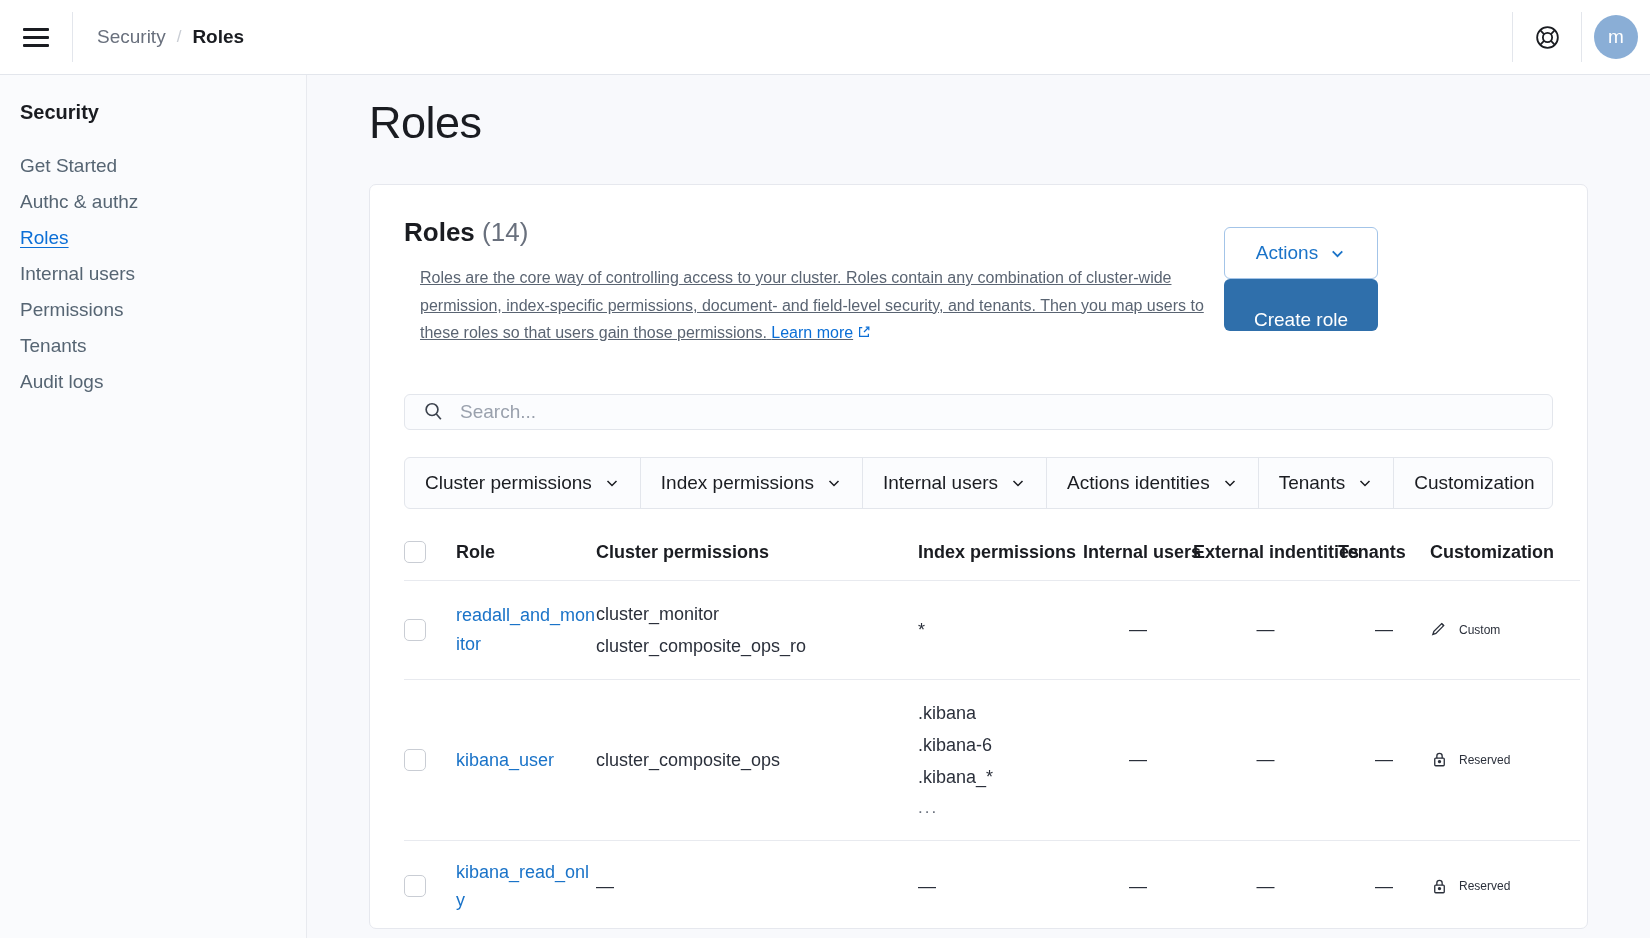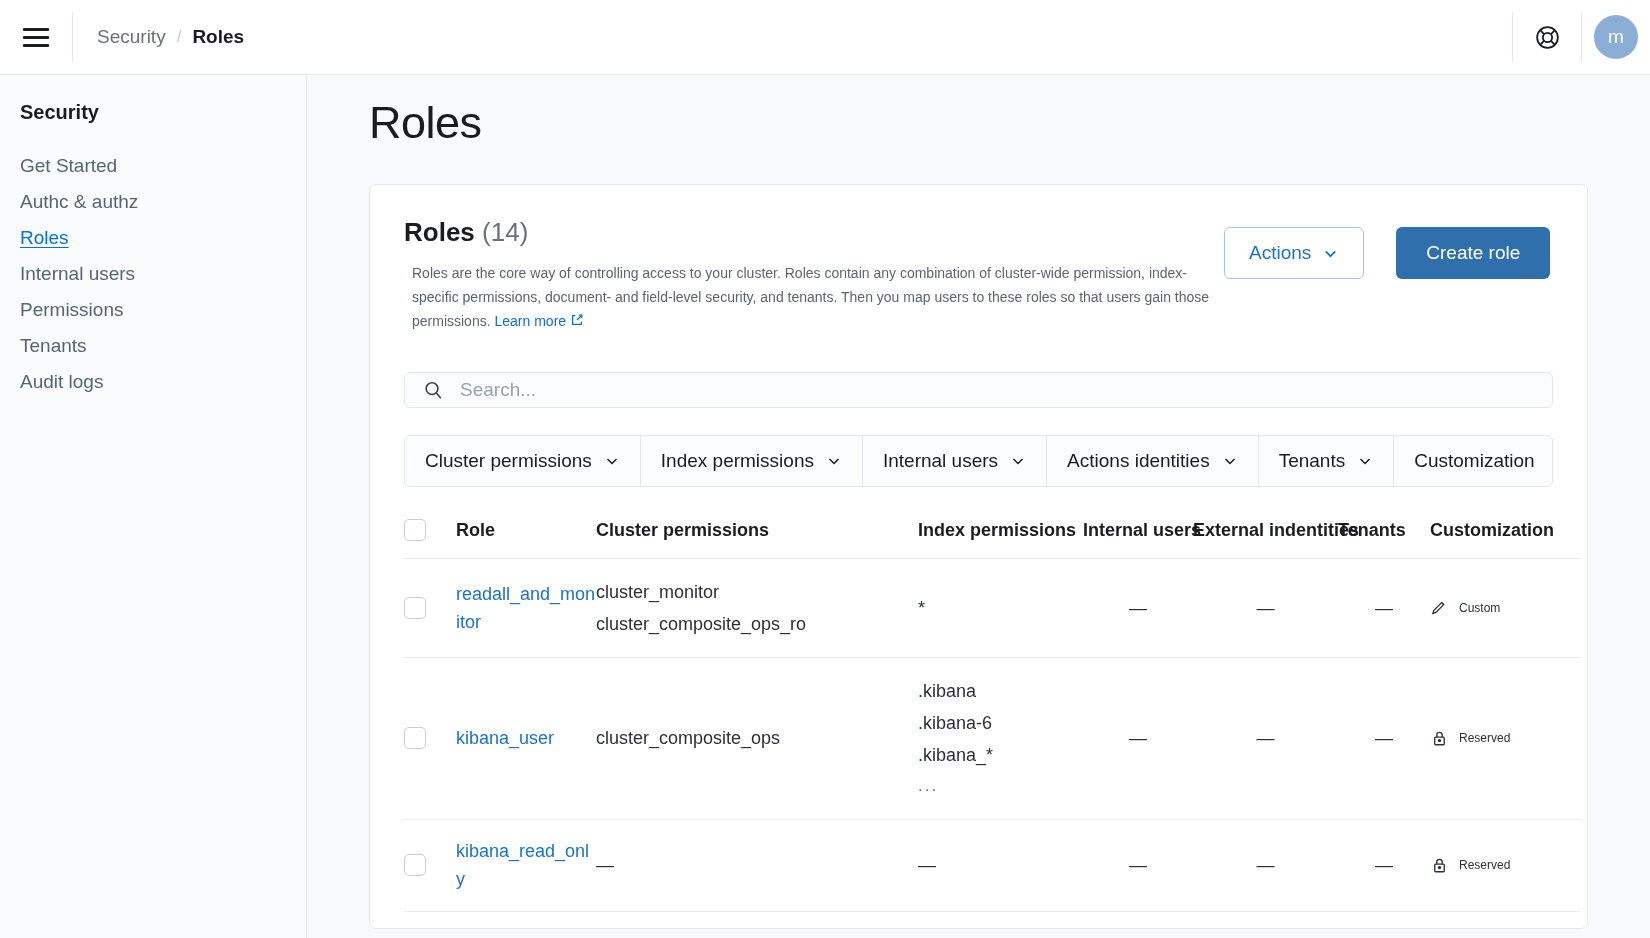--- a/index.html
+++ b/index.html
@@ -96,39 +96,39 @@
     overflow: hidden;
   }
 
   .panel-head { display: flex; align-items: flex-start; }
   .panel-head-left { flex: 1; max-width: 820px; }
   .panel-title {
     font-size: 26px; color: #1a1c21; margin: 0 0 13px 0; font-weight: bold;
   }
   .panel-title .count { font-weight: normal; color: #69707d; }
   .panel-desc {
-    font-size: 14px; line-height: 1.72; color: #5a6472; margin: 8px;
+    font-size: 16px; line-height: 1.72; color: #5a6472; margin: 16px; text-decoration: underline;
   }
   .learn-more { color: #0a6ed6; cursor: pointer; text-decoration: none; }
   .ext-icon { display: inline-block; vertical-align: -1px; margin-left: 4px; }
 
-  .panel-head-right { display: flex; gap: 32px; padding-top: 10px; }
+  .panel-head-right { display: flex; padding-top: 10px; flex-direction: column; }
   .btn {
     font-size: 19px; border-radius: 6px; cursor: pointer;
     display: flex; align-items: center; justify-content: center; gap: 11px;
     font-family: inherit;
   }
   .btn-secondary {
     background: #ffffff; color: #1a73c8;
     border: 1px solid #a3c4e8;
     padding: 0 24px; height: 52px;
   }
   .btn-primary {
     background: #2f6fab; color: #ffffff; border: none;
-    padding: 0 30px; height: 52px;
+    padding: 0 30px; height: 52px; align-items: flex-end;
   }
 
   .search-row { margin-top: 30px; }
   .search-box {
     height: 36px; border: 1px solid #e3e6ec; border-radius: 6px;
     background: #fbfcfe; display: flex; align-items: center;
     padding: 0 18px; gap: 14px;
   }
   .search-input {
     border: none; outline: none; background: transparent;

